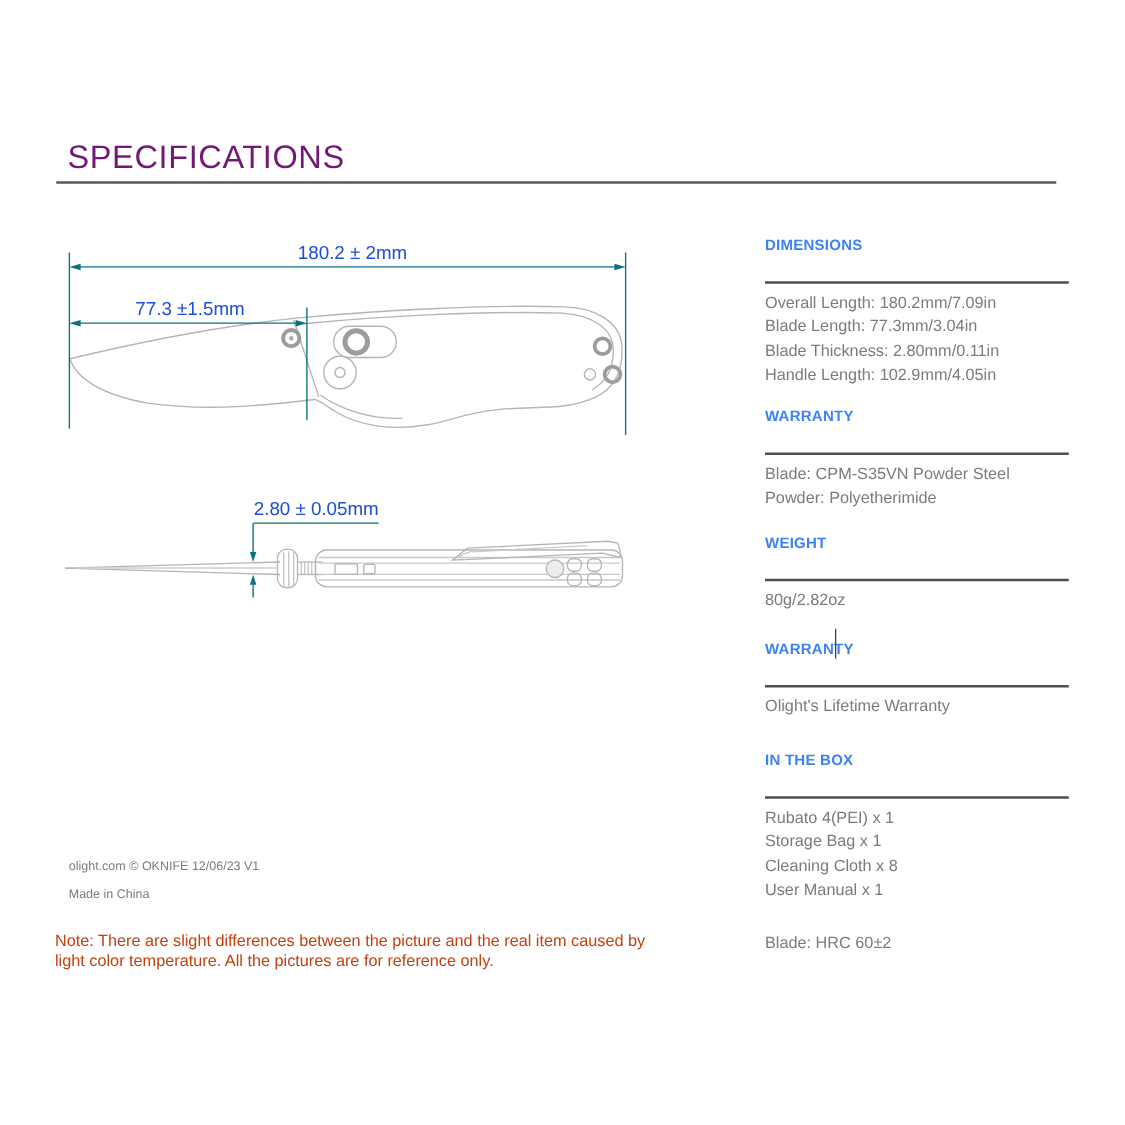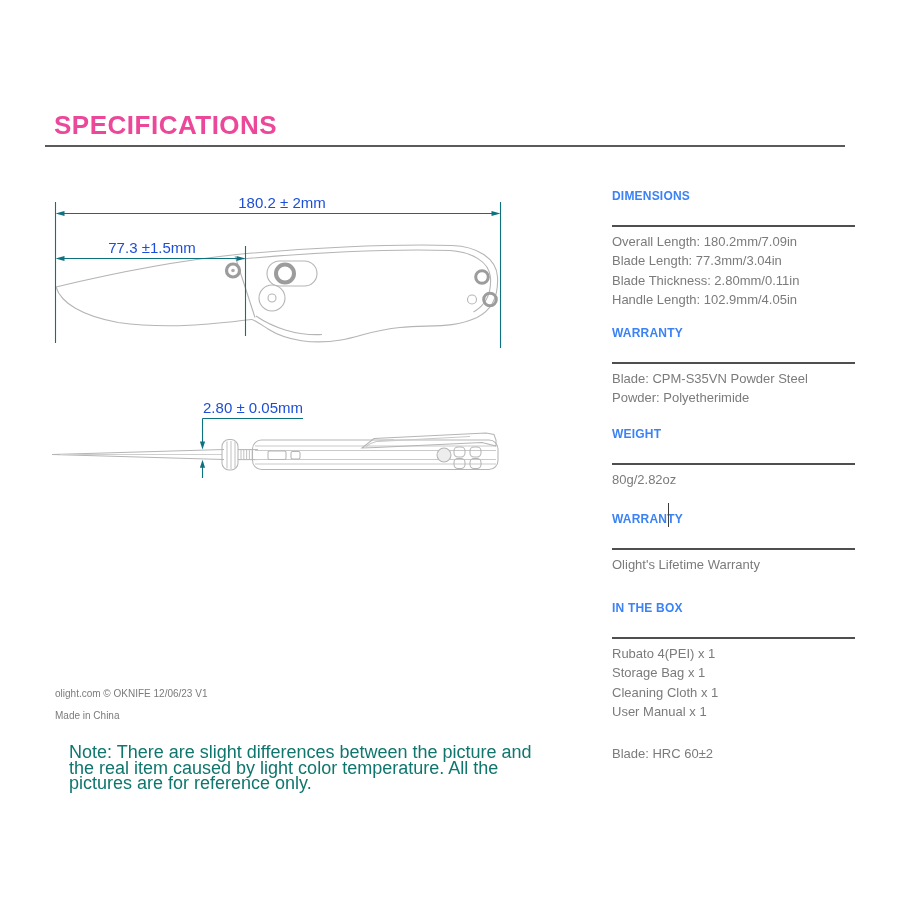--- a/index.html
+++ b/index.html
@@ -2,41 +2,41 @@
 <html><head>
 <meta charset="utf-8">
 <style>
   html,body { margin:0; padding:0; }
   body {
     width:900px; height:900px; position:relative; background:#ffffff;
     font-family:"Liberation Sans", sans-serif; overflow:hidden;
   }
   .page-title {
     position:absolute; left:54px; top:110px;
-    font-size:26px; font-weight:bold; color:#ec4899; letter-spacing:0.5px;
+    font-size:26px; font-weight:normal; color:#701a75; letter-spacing:0.5px;
   }
   .title-rule {
     position:absolute; left:45px; top:145px; width:800px; height:2px; background:#5a5a5a;
   }
   .diagram-svg { position:absolute; left:0; top:0; }
   .dim-label {
     position:absolute; font-size:15px; color:#1d4ed8; white-space:nowrap;
     transform:translateX(-50%);
   }
   .section { position:absolute; left:612px; width:243px; }
   .section .sec-title {
     font-size:12px; font-weight:bold; color:#3b82f6; line-height:20px;
     padding-bottom:19px; border-bottom:2px solid #4f4f4f; letter-spacing:0.2px;
   }
   .section .sec-items { margin-top:5px; }
   .section .item { font-size:13px; color:#7b7b7b; line-height:19.4px; }
   .footer-line { position:absolute; left:55px; font-size:10px; color:#7b7b7b; }
   .footer-note {
-    position:absolute; left:69px; width:480px; font-size:18px;
-    color:#0f766e; line-height:15.5px;
+    position:absolute; left:44px; width:480px; font-size:13px;
+    color:#c2410c; line-height:15.5px;
   }
   .caret { position:absolute; left:668px; top:503px; width:1px; height:24px; background:#3c3c3c; }
 </style>
 </head>
 <body>
 
 <div class="page-title">SPECIFICATIONS</div>
 <div class="title-rule"></div>
 
 <svg class="diagram-svg" width="900" height="900" viewBox="0 0 900 900" xmlns="http://www.w3.org/2000/svg">
@@ -162,21 +162,21 @@
     <div class="item">Olight's Lifetime Warranty</div>
   </div>
 </div>
 <div class="caret"></div>
 
 <div class="section" style="top:598px;">
   <div class="sec-title">IN THE BOX</div>
   <div class="sec-items">
     <div class="item">Rubato 4(PEI) x 1</div>
     <div class="item">Storage Bag x 1</div>
-    <div class="item">Cleaning Cloth x 1</div>
+    <div class="item">Cleaning Cloth x 8</div>
     <div class="item">User Manual x 1</div>
   </div>
 </div>
 
 <div class="section" style="top:739px;">
   <div class="sec-items">
     <div class="item">Blade: HRC 60±2</div>
   </div>
 </div>
 

